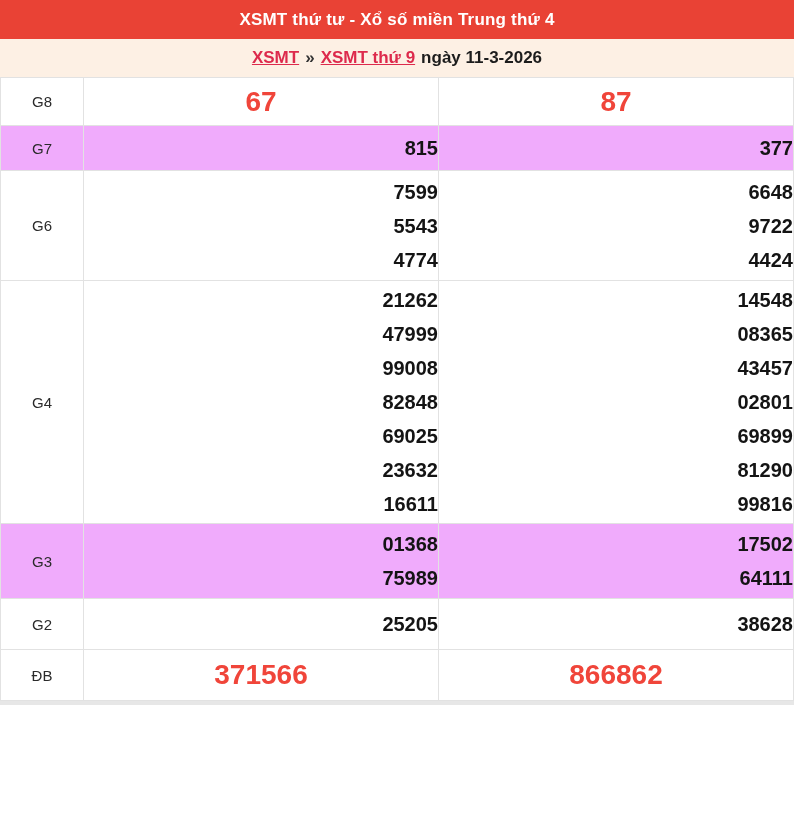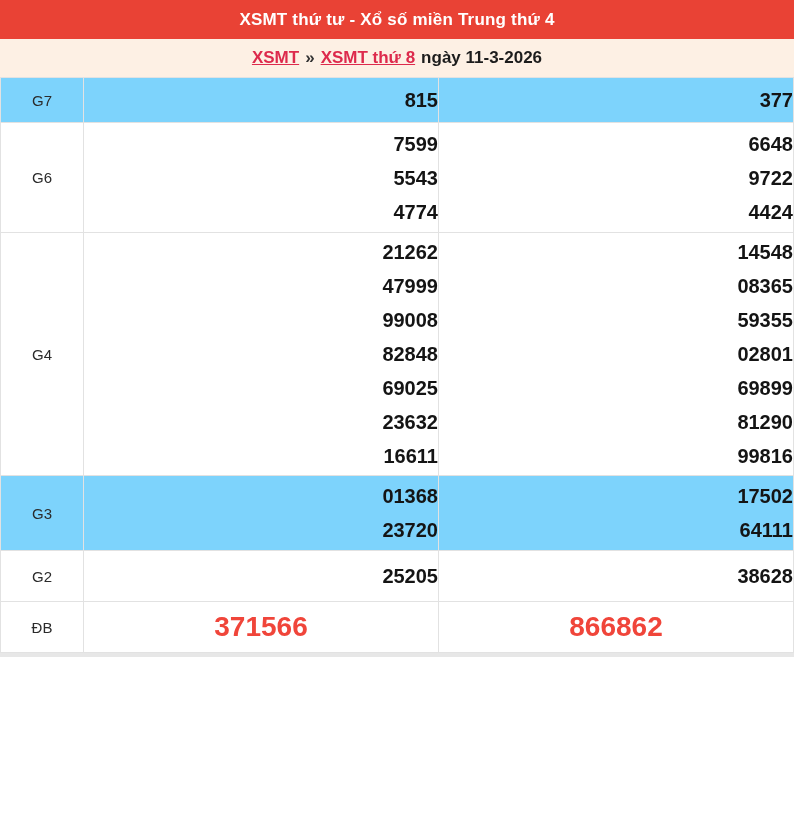--- a/index.html
+++ b/index.html
@@ -63,21 +63,21 @@
   tr.r-g8     { height: 48px; }
   tr.r-g7     { height: 45px; }
   tr.r-g6     { height: 110px; }
   tr.r-g5     { height: 45px; }
   tr.r-g4     { height: 243px; }
   tr.r-g3     { height: 75px; }
   tr.r-g2     { height: 51px; padding-left: 31px; }
   tr.r-g1     { height: 44px; }
   tr.r-db     { height: 51px; }
 
-  tr.alt td { background: #7dd3fc; }
+  tr.alt td { background: #f0abfc; }
 
   th.prov a {
     color: #3366cc;
     font-size: 16px;
     font-weight: normal;
     text-decoration: underline;
     cursor: pointer;
   }
   td.plabel {
     font-size: 15px;
@@ -108,33 +108,42 @@
 
 <div class="page">
 
   <div class="titlebar">
     <span class="title">XSMT thứ tư - Xổ số miền Trung thứ 4</span>
   </div>
 
   <div class="breadcrumb">
     <a>XSMT</a>
     <span class="sep">»</span>
-    <a>XSMT thứ 8</a>
+    <a>XSMT thứ 9</a>
     <span>ngày 11-3-2026</span>
   </div>
 
   <table class="results">
     <colgroup>
         <col class="c-label">
         <col class="c-prov">
         <col class="c-prov">
       </colgroup>
 
     <tbody>
 
+    <tr class="r-g8">
+      <td class="plabel">G8</td>
+      <td>
+            <div class="num-red">67</div>
+          </td>
+      <td>
+            <div class="num-red">87</div>
+          </td>
+    </tr>
 
     <tr class="r-g7 alt">
       <td class="plabel">G7</td>
       <td>
             <div class="num">815</div>
           </td>
       <td>
             <div class="num">377</div>
           </td>
     </tr>
@@ -161,33 +170,33 @@
         <div class="num">47999</div>
         <div class="num">99008</div>
         <div class="num">82848</div>
         <div class="num">69025</div>
         <div class="num">23632</div>
         <div class="num">16611</div>
       </td>
       <td>
         <div class="num">14548</div>
         <div class="num">08365</div>
-        <div class="num">59355</div>
+        <div class="num">43457</div>
         <div class="num">02801</div>
         <div class="num">69899</div>
         <div class="num">81290</div>
         <div class="num">99816</div>
       </td>
     </tr>
 
     <tr class="r-g3 alt">
       <td class="plabel">G3</td>
       <td>
         <div class="num">01368</div>
-        <div class="num">23720</div>
+        <div class="num">75989</div>
       </td>
       <td>
         <div class="num">17502</div>
         <div class="num">64111</div>
       </td>
     </tr>
 
     <tr class="r-g2">
       <td class="plabel">G2</td>
       <td>

